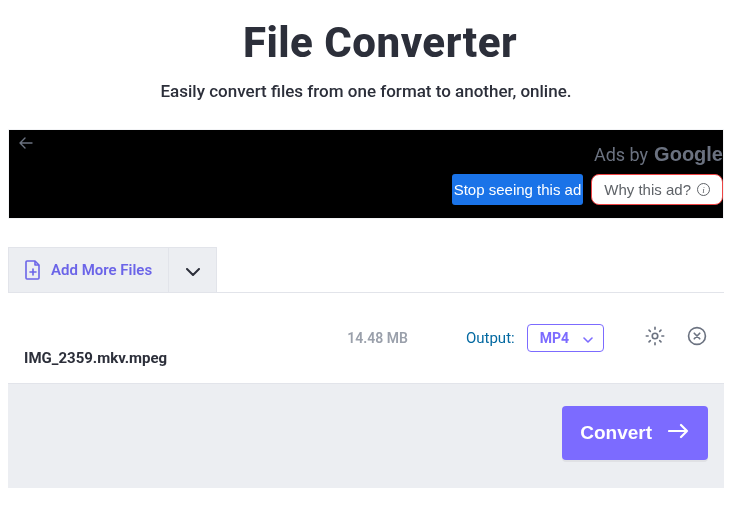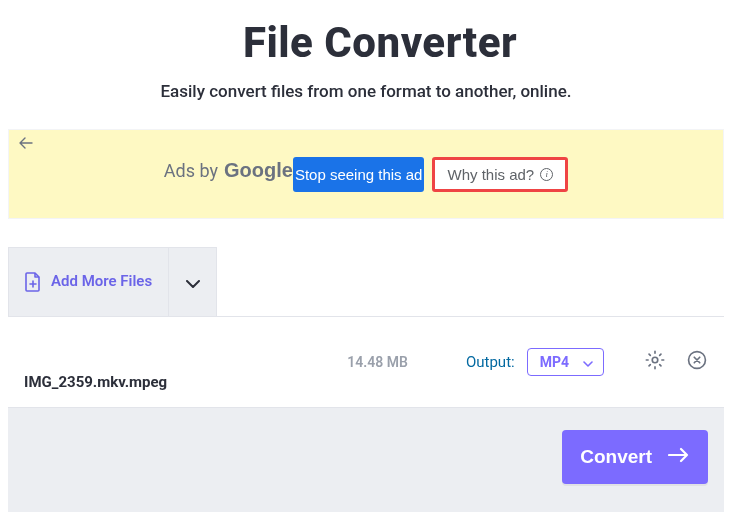--- a/index.html
+++ b/index.html
@@ -21,27 +21,27 @@
   }
   .subtitle {
     font-size: 17px;
     font-weight: 500;
     color: #2c2f3a;
     text-align: center;
     margin-top: 14px;
   }
   .ad-box {
     margin: 28px 8px 0 8px;
-    background: #fef9c3;
+    background: #000000;
     border: 1px solid #f3f4f6;
     height: 90px;
     position: relative;
     display: flex;
-    flex-direction: row;
-    align-items: center;
+    flex-direction: column;
+    align-items: flex-end;
     justify-content: center;
   }
   .ad-back {
     position: absolute;
     top: 6px;
     left: 10px;
     color: #6b7280;
     font-size: 14px;
     cursor: pointer;
   }
@@ -68,24 +68,24 @@
     color: #fff;
     border: none;
     padding: 6px 2px;
     font-size: 15px;
     border-radius: 3px;
     cursor: pointer;
   }
   .ad-btn-secondary {
     background: #fff;
     color: #5f6368;
-    border: 3px solid #ef4444;
+    border: 1px solid #ef4444;
     padding: 6px 12px;
     font-size: 15px;
-    border-radius: 3px;
+    border-radius: 8px;
     display: inline-flex;
     align-items: center;
     gap: 6px;
     cursor: pointer;
   }
   .info-circle {
     width: 13px;
     height: 13px;
     border: 1px solid #5f6368;
     border-radius: 50%;
@@ -97,25 +97,26 @@
     font-family: serif;
   }
   .converter {
     margin: 28px 8px 0 8px;
   }
   .add-row {
     display: flex;
   }
   .add-more {
     display: inline-flex;
+    align-items: center;
     gap: 10px;
     background: #eceef2;
     border: 1px solid #e2e4ea;
     border-bottom: none;
-    padding: 24px 16px;
+    padding: 12px 16px;
     color: #6b64e8;
     font-size: 15px;
     font-weight: 600;
     cursor: pointer;
   }
   .add-more-icon {
     width: 16px;
     height: 20px;
     position: relative;
   }

